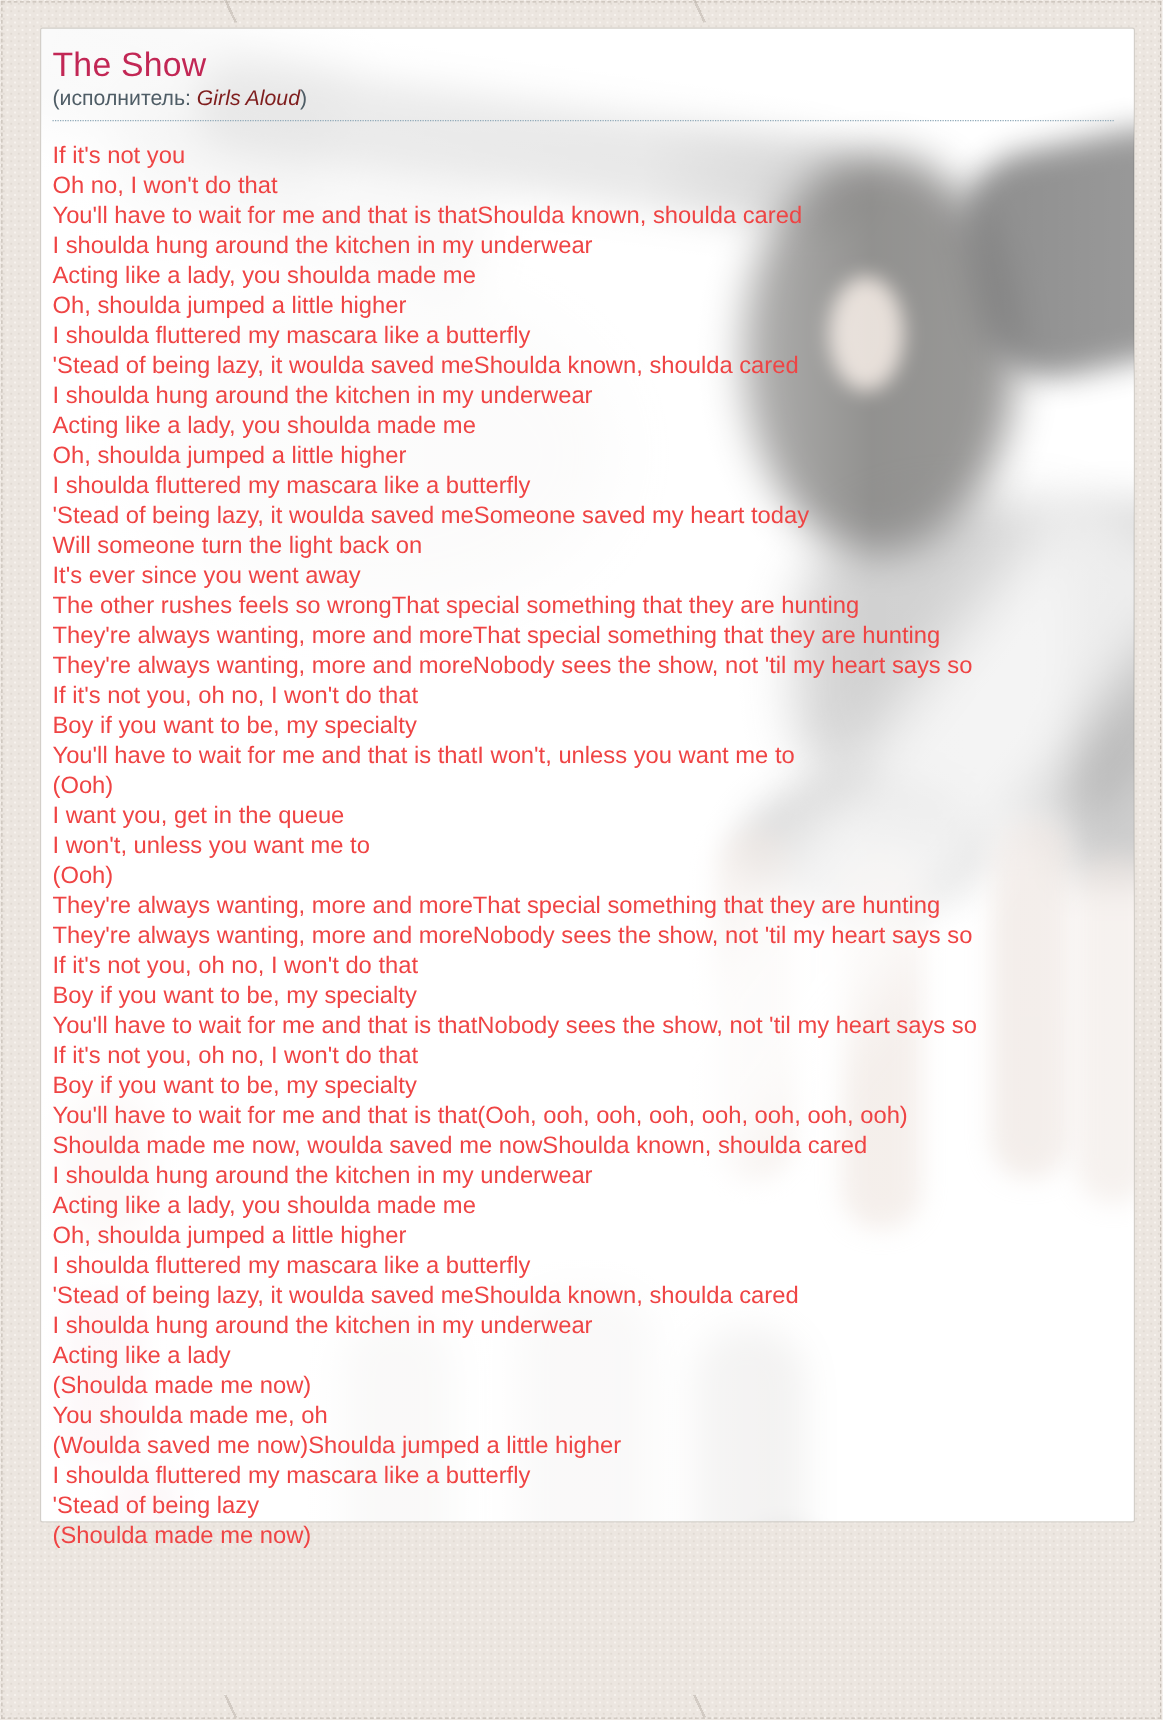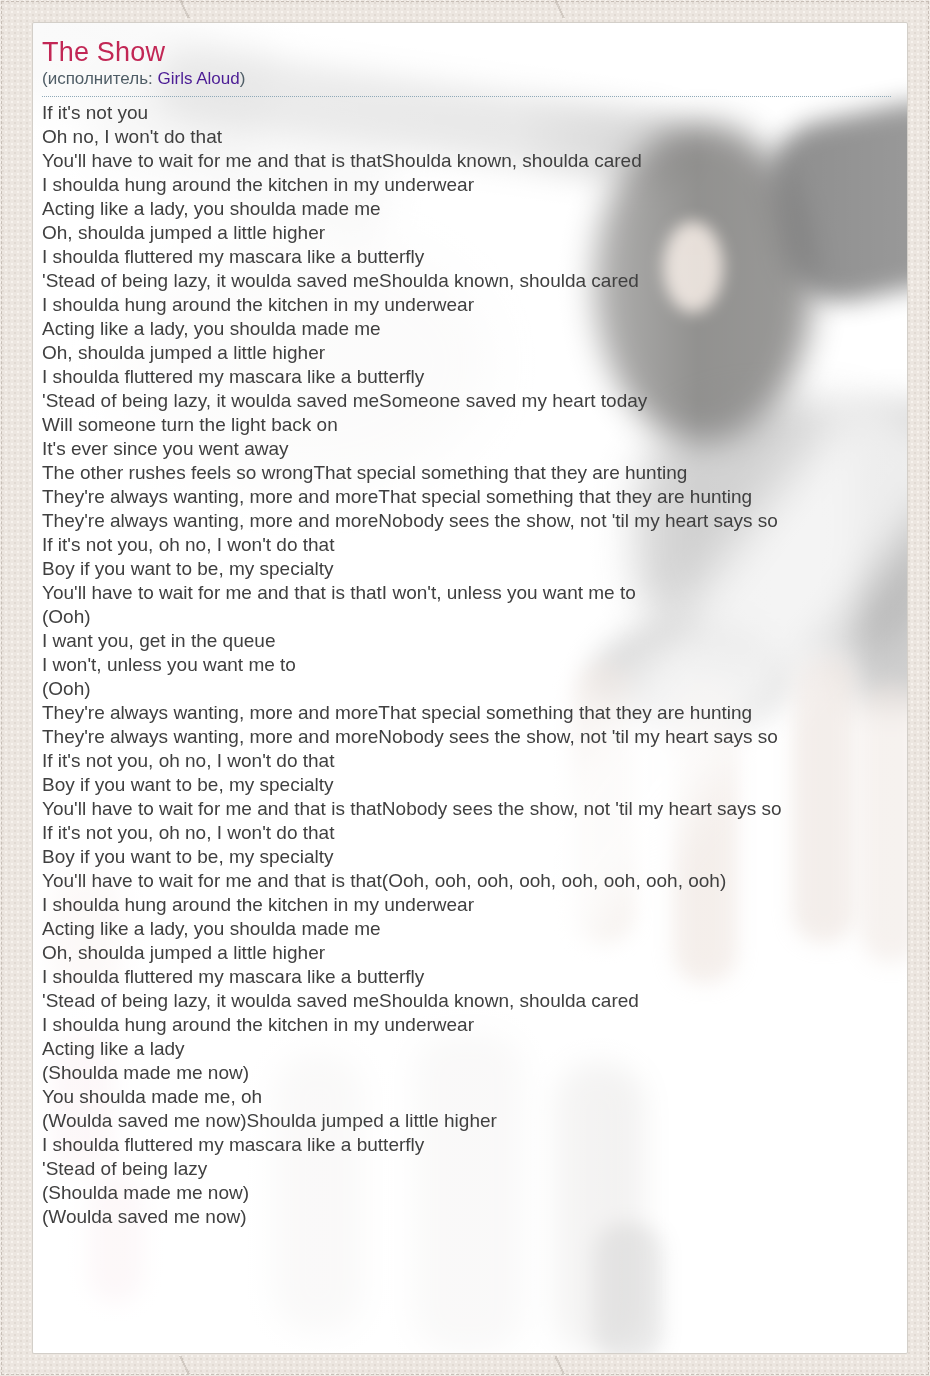--- a/index.html
+++ b/index.html
@@ -25,21 +25,21 @@
     position:absolute;left:0;right:0;height:18px;
     background:repeating-linear-gradient(65deg,
       transparent 0 170px, rgba(160,150,140,.35) 170px 172px, transparent 172px 340px);
     pointer-events:none;
   }
   .stitch-top{top:0;}
   .stitch-bottom{bottom:2px;}
 
   
   .card{
-    position:absolute;left:32px;top:22px;width:876px;height:1332px;
+    position:absolute;left:32px;top:22px;width:876px;height:1196px;
     box-sizing:border-box;
     background:#ffffff;
     border:1px solid #d3cfc9;
     border-radius:2px;
   }
   
   .photo{
     position:absolute;inset:0;overflow:hidden;z-index:0;border-radius:2px;
   }
   .photo div{position:absolute;}
@@ -76,24 +76,24 @@
   .page-title{
     margin:0;padding:0;
     font-size:27px;line-height:32px;font-weight:500;
     color:#c22755;letter-spacing:.2px;
   }
   .artist-line{
     font-size:17px;line-height:21px;color:#4f5d66;
     padding-bottom:7px;margin-right:16px;
     border-bottom:1px dotted #8fa9b8;
   }
-  .artist-link{color:#4c1d95;text-decoration:none;cursor:pointer;}
+  .artist-link{color:#7f1d1d;text-decoration:none;cursor:pointer;font-style:italic;}
   .lyrics{
-    margin-top:4px;
-    font-size:19px;line-height:24px;color:#404040;
+    margin-top:16px;
+    font-size:19px;line-height:24px;color:#ef4444;
   }
   .lyric-line{height:24px;white-space:nowrap;overflow:visible;}
 </style>
 </head>
 <body>
 
 <div class="page">
   <div class="stitch-strip stitch-top"></div>
   <div class="stitch-strip stitch-bottom"></div>
   <div class="page-frame"></div>
@@ -155,30 +155,30 @@
           <div class="lyric-line">I won't, unless you want me to</div>
           <div class="lyric-line">(Ooh)</div>
           <div class="lyric-line">They're always wanting, more and moreThat special something that they are hunting</div>
           <div class="lyric-line">They're always wanting, more and moreNobody sees the show, not 'til my heart says so</div>
           <div class="lyric-line">If it's not you, oh no, I won't do that</div>
           <div class="lyric-line">Boy if you want to be, my specialty</div>
           <div class="lyric-line">You'll have to wait for me and that is thatNobody sees the show, not 'til my heart says so</div>
           <div class="lyric-line">If it's not you, oh no, I won't do that</div>
           <div class="lyric-line">Boy if you want to be, my specialty</div>
           <div class="lyric-line">You'll have to wait for me and that is that(Ooh, ooh, ooh, ooh, ooh, ooh, ooh, ooh)</div>
+          <div class="lyric-line">Shoulda made me now, woulda saved me nowShoulda known, shoulda cared</div>
           <div class="lyric-line">I shoulda hung around the kitchen in my underwear</div>
           <div class="lyric-line">Acting like a lady, you shoulda made me</div>
           <div class="lyric-line">Oh, shoulda jumped a little higher</div>
           <div class="lyric-line">I shoulda fluttered my mascara like a butterfly</div>
           <div class="lyric-line">'Stead of being lazy, it woulda saved meShoulda known, shoulda cared</div>
           <div class="lyric-line">I shoulda hung around the kitchen in my underwear</div>
           <div class="lyric-line">Acting like a lady</div>
           <div class="lyric-line">(Shoulda made me now)</div>
           <div class="lyric-line">You shoulda made me, oh</div>
           <div class="lyric-line">(Woulda saved me now)Shoulda jumped a little higher</div>
           <div class="lyric-line">I shoulda fluttered my mascara like a butterfly</div>
           <div class="lyric-line">'Stead of being lazy</div>
           <div class="lyric-line">(Shoulda made me now)</div>
-          <div class="lyric-line">(Woulda saved me now)</div>
         </div>
     </div>
   </div>
 </div>
 
 </body></html>

